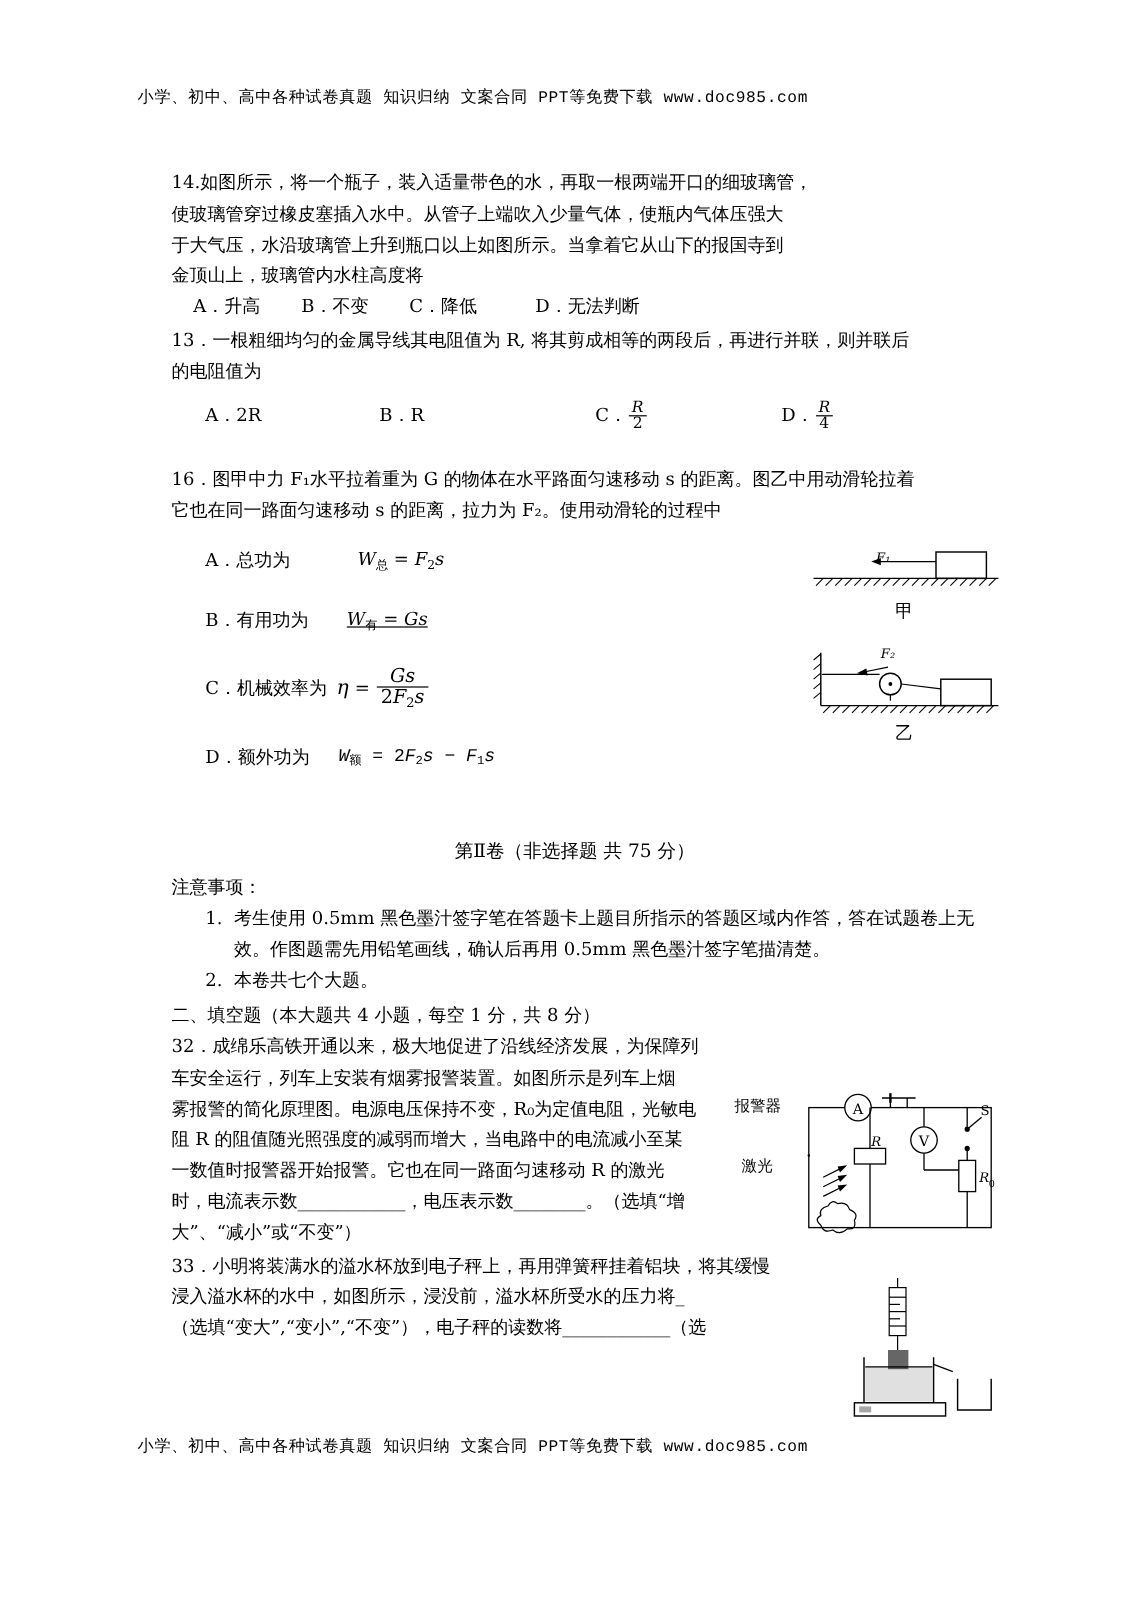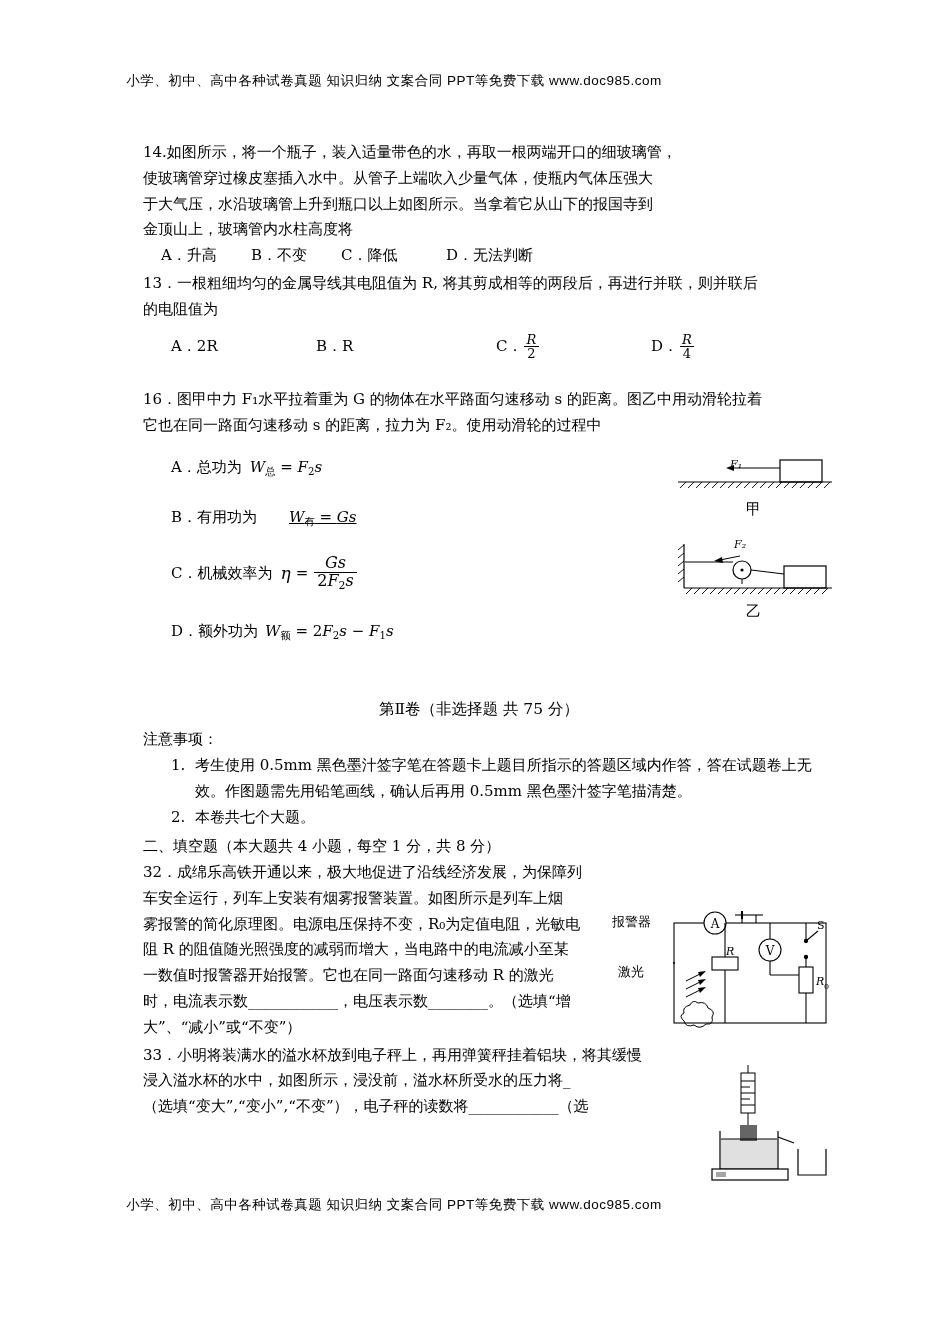--- a/index.html
+++ b/index.html
@@ -19,21 +19,21 @@
     position: absolute;
     left: 0; top: 0;
     width: 950px;
     height: 1344px;
   }
   .wm {
     position: absolute;
     left: 0;
     width: 788px;
     text-align: center;
-    font-family: Liberation Sans, sans-serif;
+    font-family: Liberation Mono, monospace;
     font-size: 13.5px;
     color: #000;
     letter-spacing: 0.5px;
   }
   .wm-top { top: 72px; }
   .wm-bot { top: 1196px; }
 
   .content {
     position: absolute;
     left: 143px;
@@ -154,21 +154,21 @@
               <span class="den">4</span>
             </span>
         </span>
       </div>
     </div>
 
     <div class="q" style="margin-top:26px;">
       <span class="ln">16．图甲中力 F₁水平拉着重为 G 的物体在水平路面匀速移动 s 的距离。图乙中用动滑轮拉着</span>
       <span class="ln">它也在同一路面匀速移动 s 的距离，拉力为 F₂。使用动滑轮的过程中</span>
 
-      <div style="margin-left:28px;margin-top:12px;display:flex;align-items:center;height:34px;">
+      <div style="margin-left:28px;margin-top:12px;display:flex;align-items:center;height:34px;gap:48px;">
         <span>A．总功为</span>
         <span style="margin-left:8px;">
           <i class="fml">W</i><span class="sub">总</span> = <i class="fml">F</i><span class="sub">2</span><i class="fml">s</i>
         </span>
       </div>
 
       <div style="margin-left:28px;margin-top:16px;display:flex;align-items:center;height:34px;gap:24px;">
         <span>B．有用功为</span>
         <span style="margin-left:8px;text-decoration:underline;">
           <i class="fml">W</i><span class="sub">有</span> = <i class="fml">Gs</i>
@@ -182,21 +182,21 @@
             <span style="margin:0 5px;">=</span>
           <span class="frac" style="font-size:16px;">
             <span class="num"><i class="fml">Gs</i></span>
             <span class="den">2<i class="fml">F</i><span class="sub">2</span><i class="fml">s</i></span>
           </span>
         </span>
       </div>
 
       <div style="margin-left:28px;margin-top:14px;display:flex;align-items:flex-end;height:34px;">
         <span>D．额外功为</span>
-        <span style="margin-left:7px;">
+        <span style="margin-left:24px;font-family:Liberation Mono, monospace;">
           <i class="fml">W</i><span class="sub">额</span> = 2<i class="fml">F</i><span class="sub">2</span><i class="fml">s</i> − <i class="fml">F</i><span class="sub">1</span><i class="fml">s</i>
         </span>
       </div>
     </div>
 
     <div class="center-title" style="margin-top:52px;">第Ⅱ卷（非选择题 共 75 分）</div>
     <div>注意事项：</div>
     <ul class="notice-list">
       <li>
         <span class="no">1.</span>

